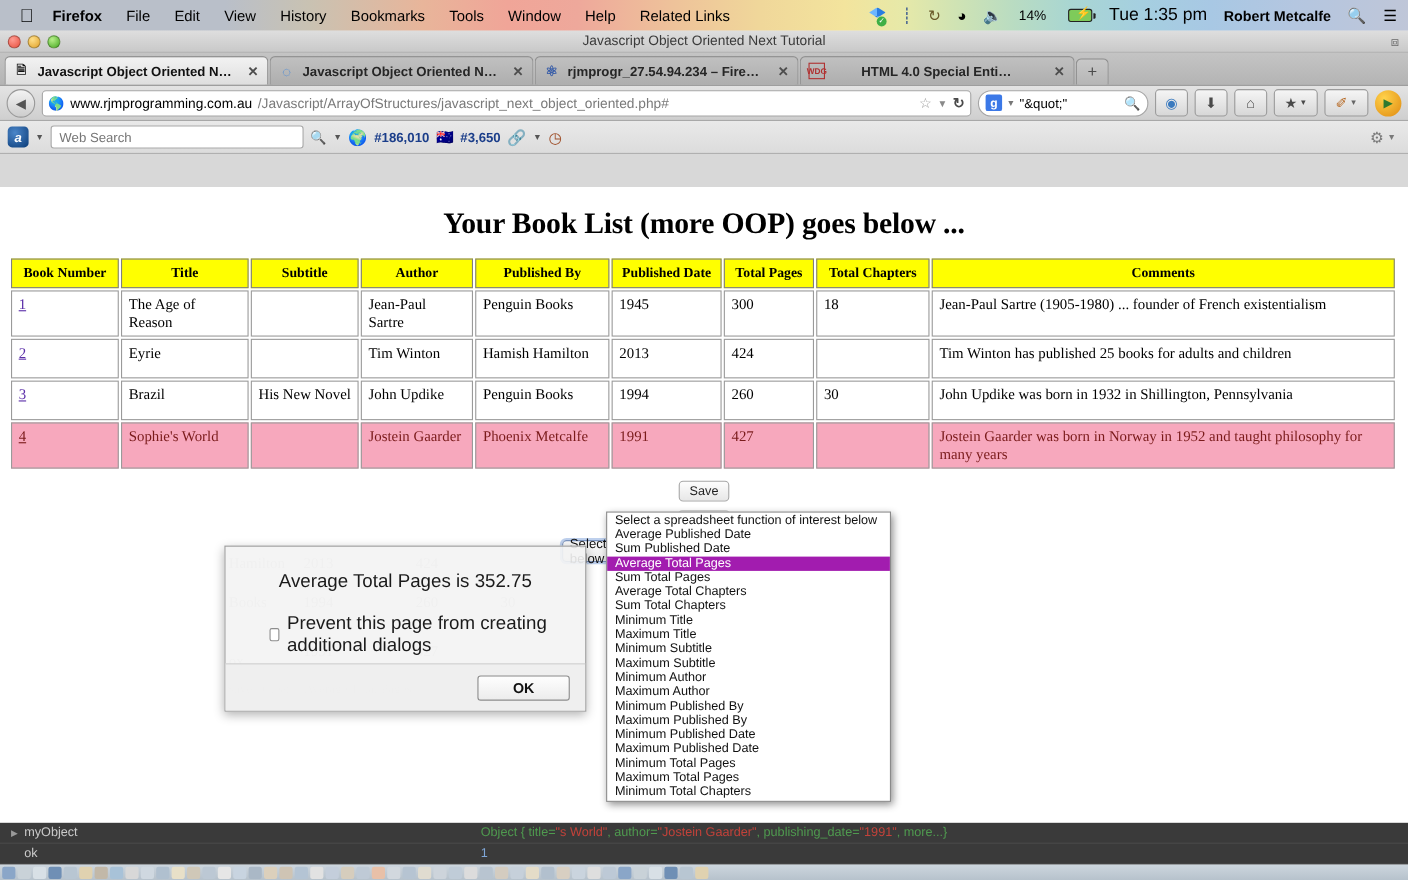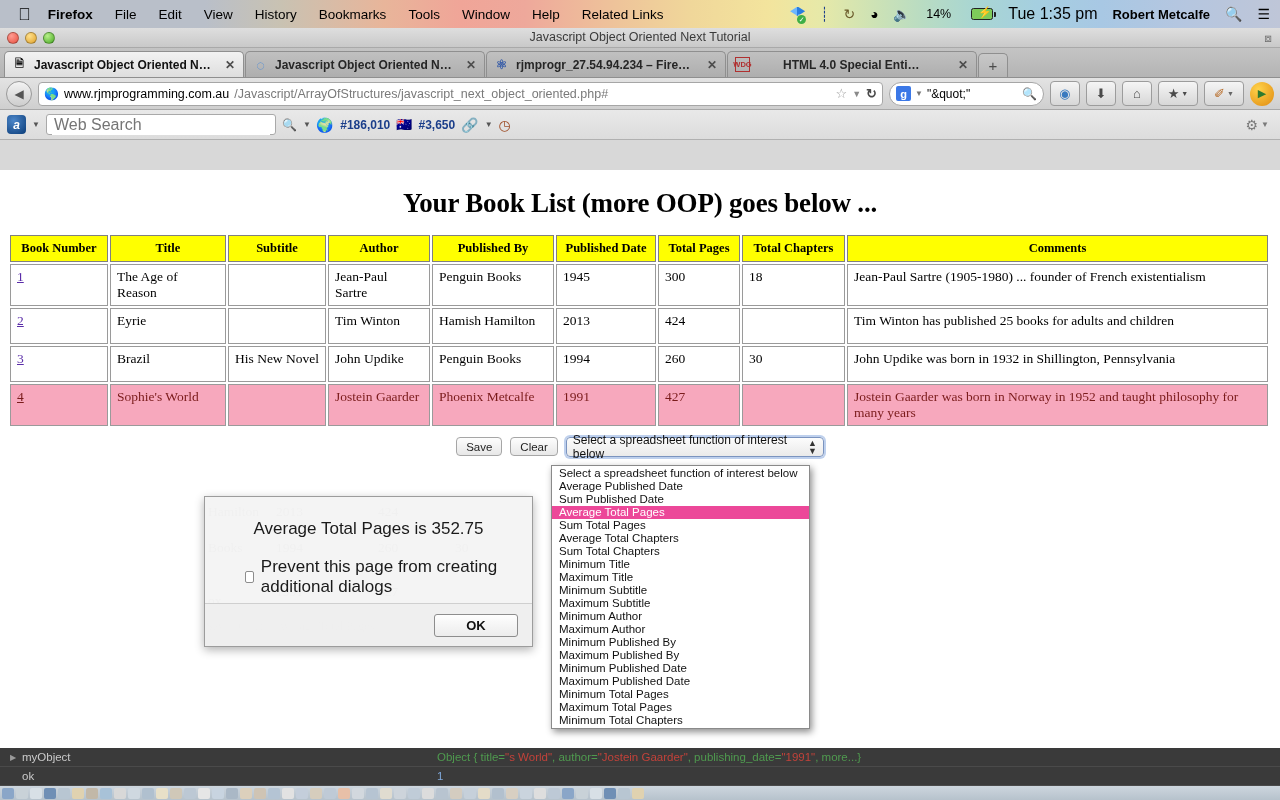--- a/index.html
+++ b/index.html
@@ -96,21 +96,21 @@
 
   
   #alexabar{ height:30px; background:linear-gradient(#e9e9e9,#dcdcdc);
      border-bottom:1px solid #b0b0b0; display:flex; align-items:center; padding:0 7px; gap:6px;
      font-size:12px; }
   .aico{ width:19px;height:19px;border-radius:4px;
      background:radial-gradient(circle at 35% 30%,#4b86c9,#0b3c78); color:#fff;
      font-size:12px; font-weight:bold; display:flex;align-items:center;justify-content:center; font-style:italic;}
   #websearch{ width:230px;height:21px;background:#fff;border:1px solid #a9a9a9;border-radius:3px;
      display:flex;align-items:center;padding:0 5px; }
-  #websearch input{ border:0;outline:0;width:100%;font-size:16px;color:#333;
+  #websearch input{ border:0;outline:0;width:100%;font-size:12px;color:#333;
      font-family:"Liberation Sans",sans-serif; }
   .rank{ color:#1b3e8a; font-weight:bold; font-size:12px; }
   .gear{ margin-left:auto; color:#7a7a7a; font-size:14px; display:flex; align-items:center; gap:3px; padding-right:4px;}
 
   
   #page{ position:absolute; left:0; top:142px; width:1280px; height:600px; background:#fff;
      overflow:hidden; }
   #pgtitle{ text-align:center; font-family:"Liberation Serif", serif; font-weight:bold;
      font-size:27px; color:#000; margin:18px 0 14px 0; letter-spacing:-0.2px; }
 
@@ -120,36 +120,36 @@
      font-size:12.5px; padding:5px 3px; color:#000; }
   table.booklist td{ border:1px solid #9a9a9a; padding:4px 6px; vertical-align:top;
      height:36px; background:#fff; }
   table.booklist tr.hl td{ background:#f7a8bd; color:#7a1b1b; }
   table.booklist td.num a{ color:#5a2da8; text-decoration:underline; }
   table.booklist tr.hl td.num a{ color:#7a1b1b; }
   col.c1{width:98px} col.c2{width:116px} col.c3{width:98px} col.c4{width:102px}
   col.c5{width:122px} col.c6{width:100px} col.c7{width:82px} col.c8{width:103px}
 
   
-  #controls{ display:flex; justify-content:center; gap:8px; margin-top:9px; }
+  #controls{ display:flex; align-items:center; justify-content:center; gap:8px; margin-top:9px;flex-direction:column; }
   .macbtn{ height:19px; min-width:42px; padding:0 9px; border:1px solid #a6a6a6; border-radius:4px;
      background:linear-gradient(#fdfdfd,#e7e7e7); font-size:11.5px; color:#1d1d1d;
      display:flex;align-items:center;justify-content:center; font-family:"Liberation Sans",sans-serif;}
   #selbox{ width:258px; height:20px; border:1px solid #7b94bf; border-radius:4px;
      background:linear-gradient(#fcfcfc,#eaeaea); box-shadow:0 0 0 2px rgba(110,150,215,.45);
      display:flex; align-items:center; padding:0 6px; font-size:12px; color:#111;
      position:relative; }
   #selbox .arrows{ margin-left:auto; font-size:9px; line-height:8px; color:#333; text-align:center; }
 
   
   #dropdown{ position:absolute; left:551px; top:437px; width:259px;
      background:#fff; border:1px solid #8a8a8a; box-shadow:2px 3px 7px rgba(0,0,0,.45);
      font-size:11.5px; color:#111; z-index:40; padding:1px 0; }
   #dropdown .opt{ padding:0 7px; height:13px; line-height:13px; white-space:nowrap; }
-  #dropdown .opt.sel{ background:#ec4899; color:#fff; }
+  #dropdown .opt.sel{ background:#a21caf; color:#fff; }
 
   
   #dialog{ position:absolute; left:204px; top:468px; width:329px; height:151px;
      background:rgba(243,243,243,0.90); border:1px solid #9c9c9c;
      box-shadow:0 3px 9px rgba(0,0,0,.3); z-index:50;
      display:flex; flex-direction:column; }
   #dialog .body{ flex:1; padding:22px 16px 6px; font-size:17px; color:#1a1a1a;
      font-family:"Liberation Sans",sans-serif; }
   #dialog .msg{ text-align:center; margin-bottom:18px; }
   #dialog .chkrow{ display:flex; align-items:center; gap:7px; padding-left:24px; }

